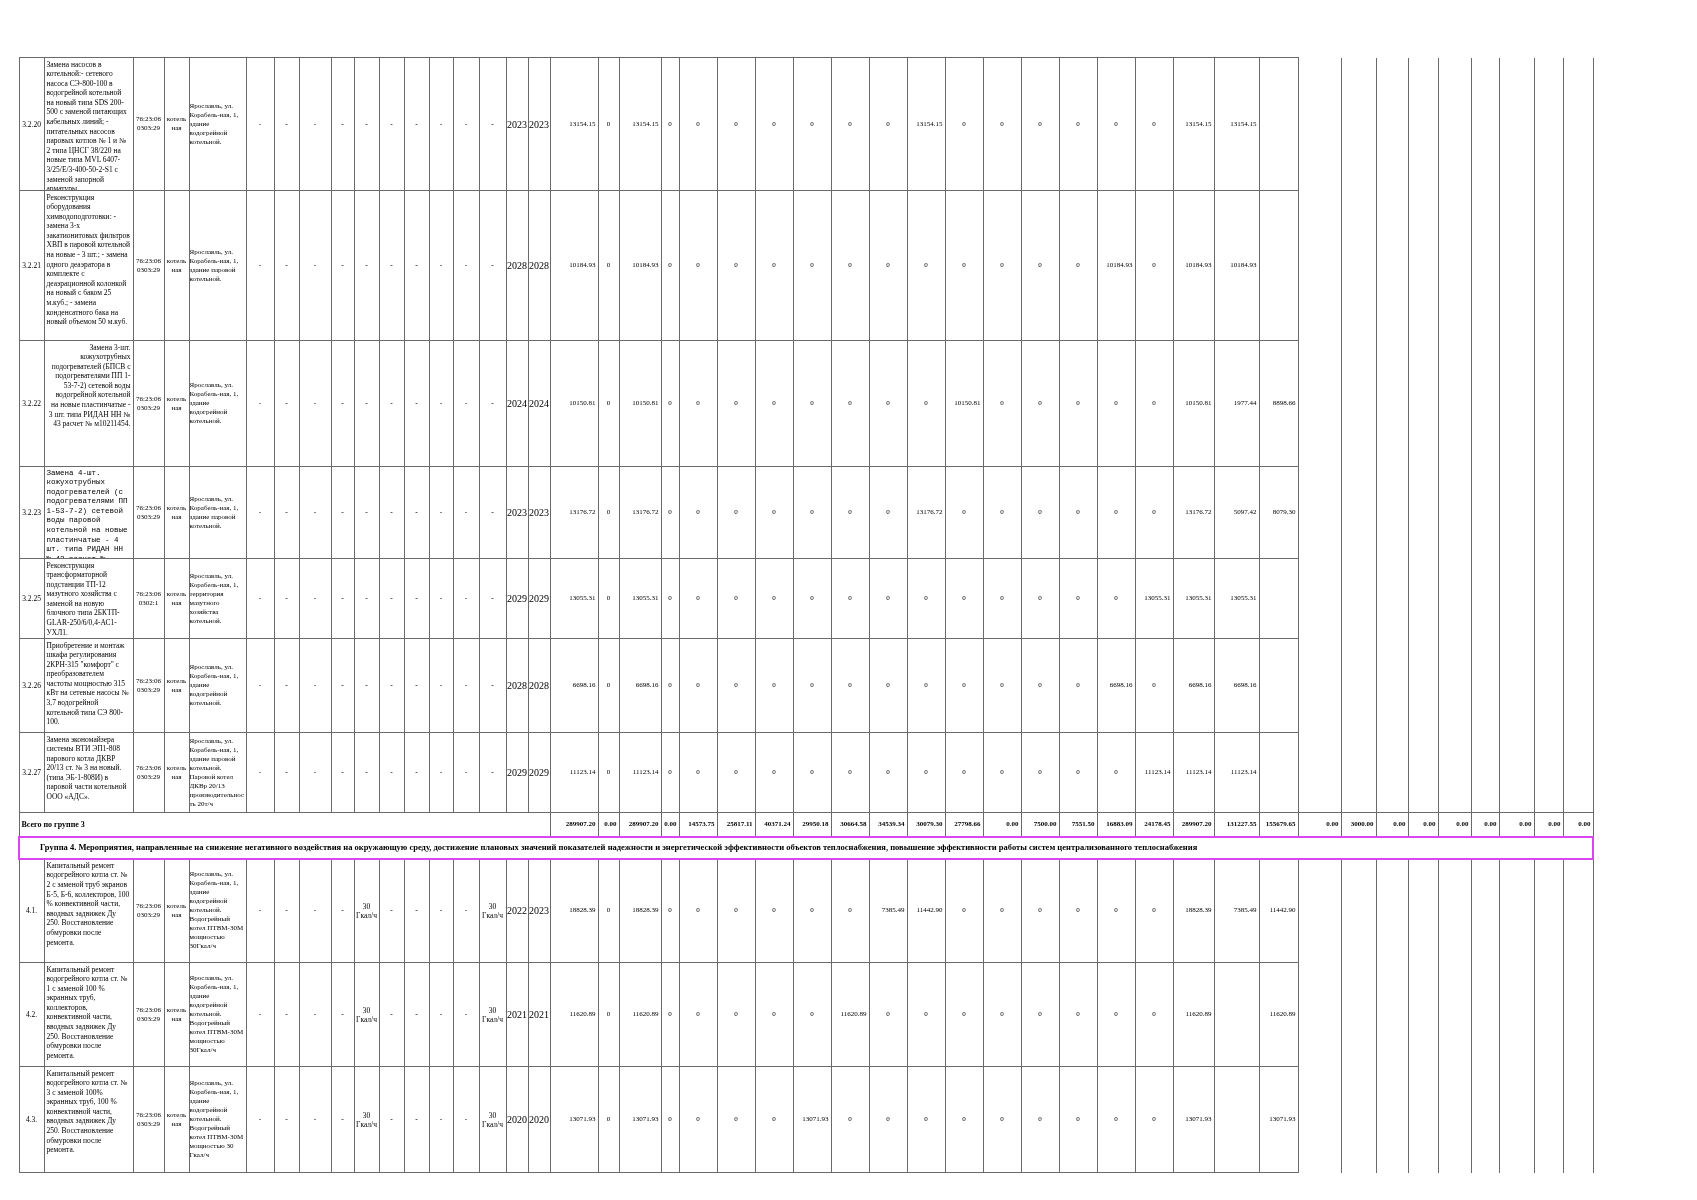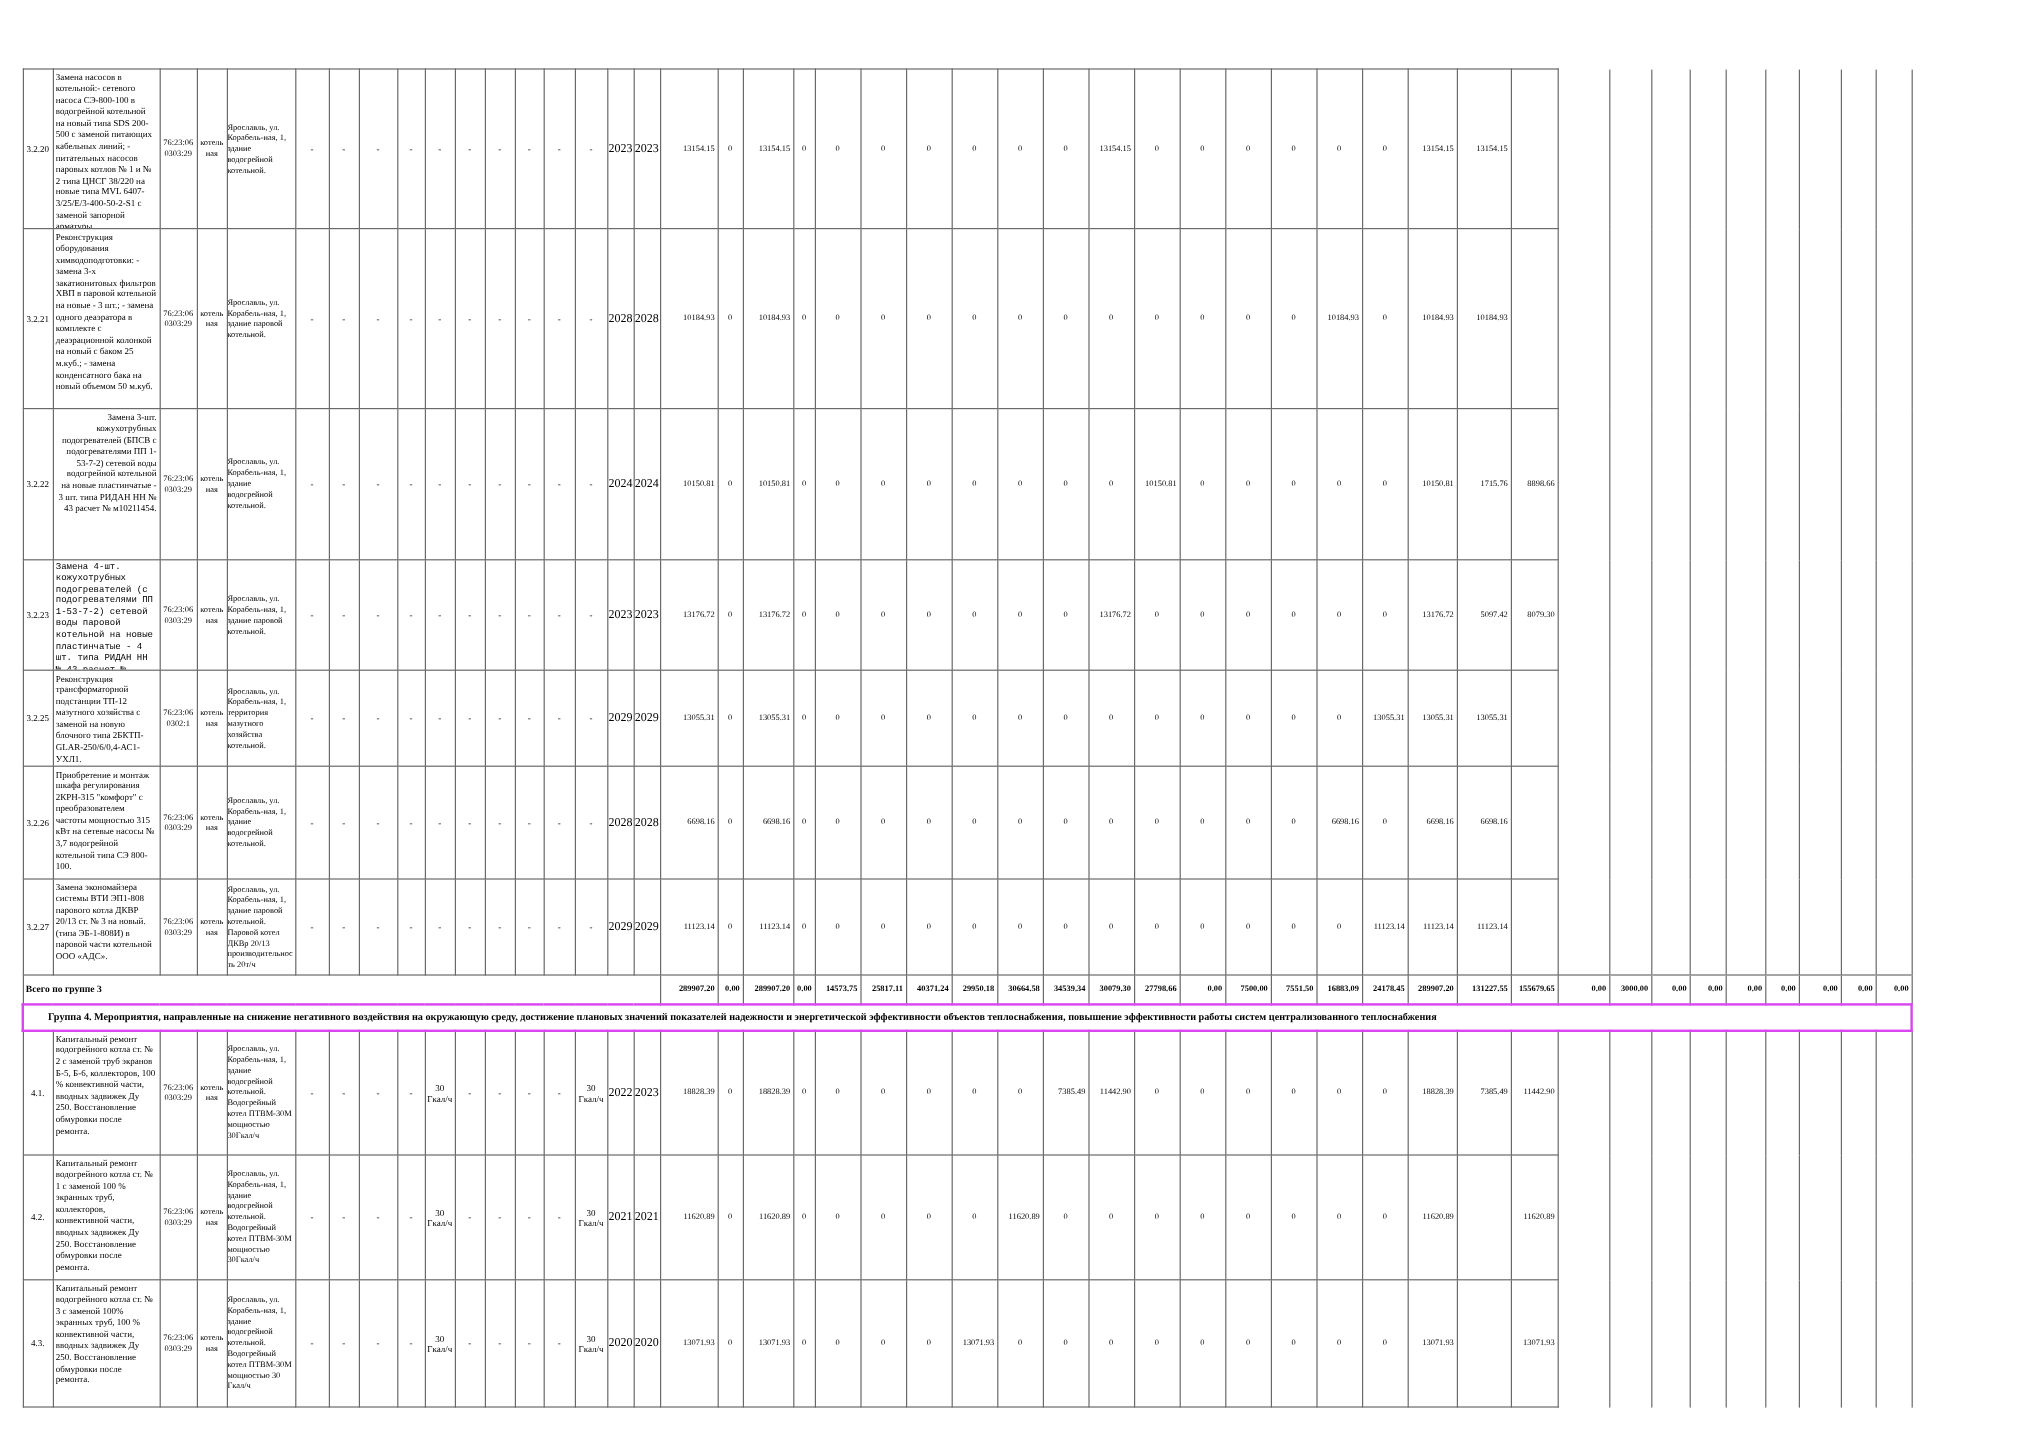--- a/index.html
+++ b/index.html
@@ -217,21 +217,21 @@
           <td class="money">0</td>
           <td class="money">0</td>
           <td class="money">0</td>
           <td class="money long">10150.81</td>
           <td class="money">0</td>
           <td class="money">0</td>
           <td class="money">0</td>
           <td class="money">0</td>
           <td class="money">0</td>
           <td class="money long">10150.81</td>
-          <td class="money long">1715.76</td>
+          <td class="money long">1977.44</td>
           <td class="money long">8898.66</td>
           <td class="rb"></td>
           <td class="rb"></td>
           <td class="rb"></td>
           <td class="rb"></td>
           <td class="rb"></td>
           <td class="rb"></td>
           <td class="rb"></td>
           <td class="rb"></td>
           <td class="rb"></td>

